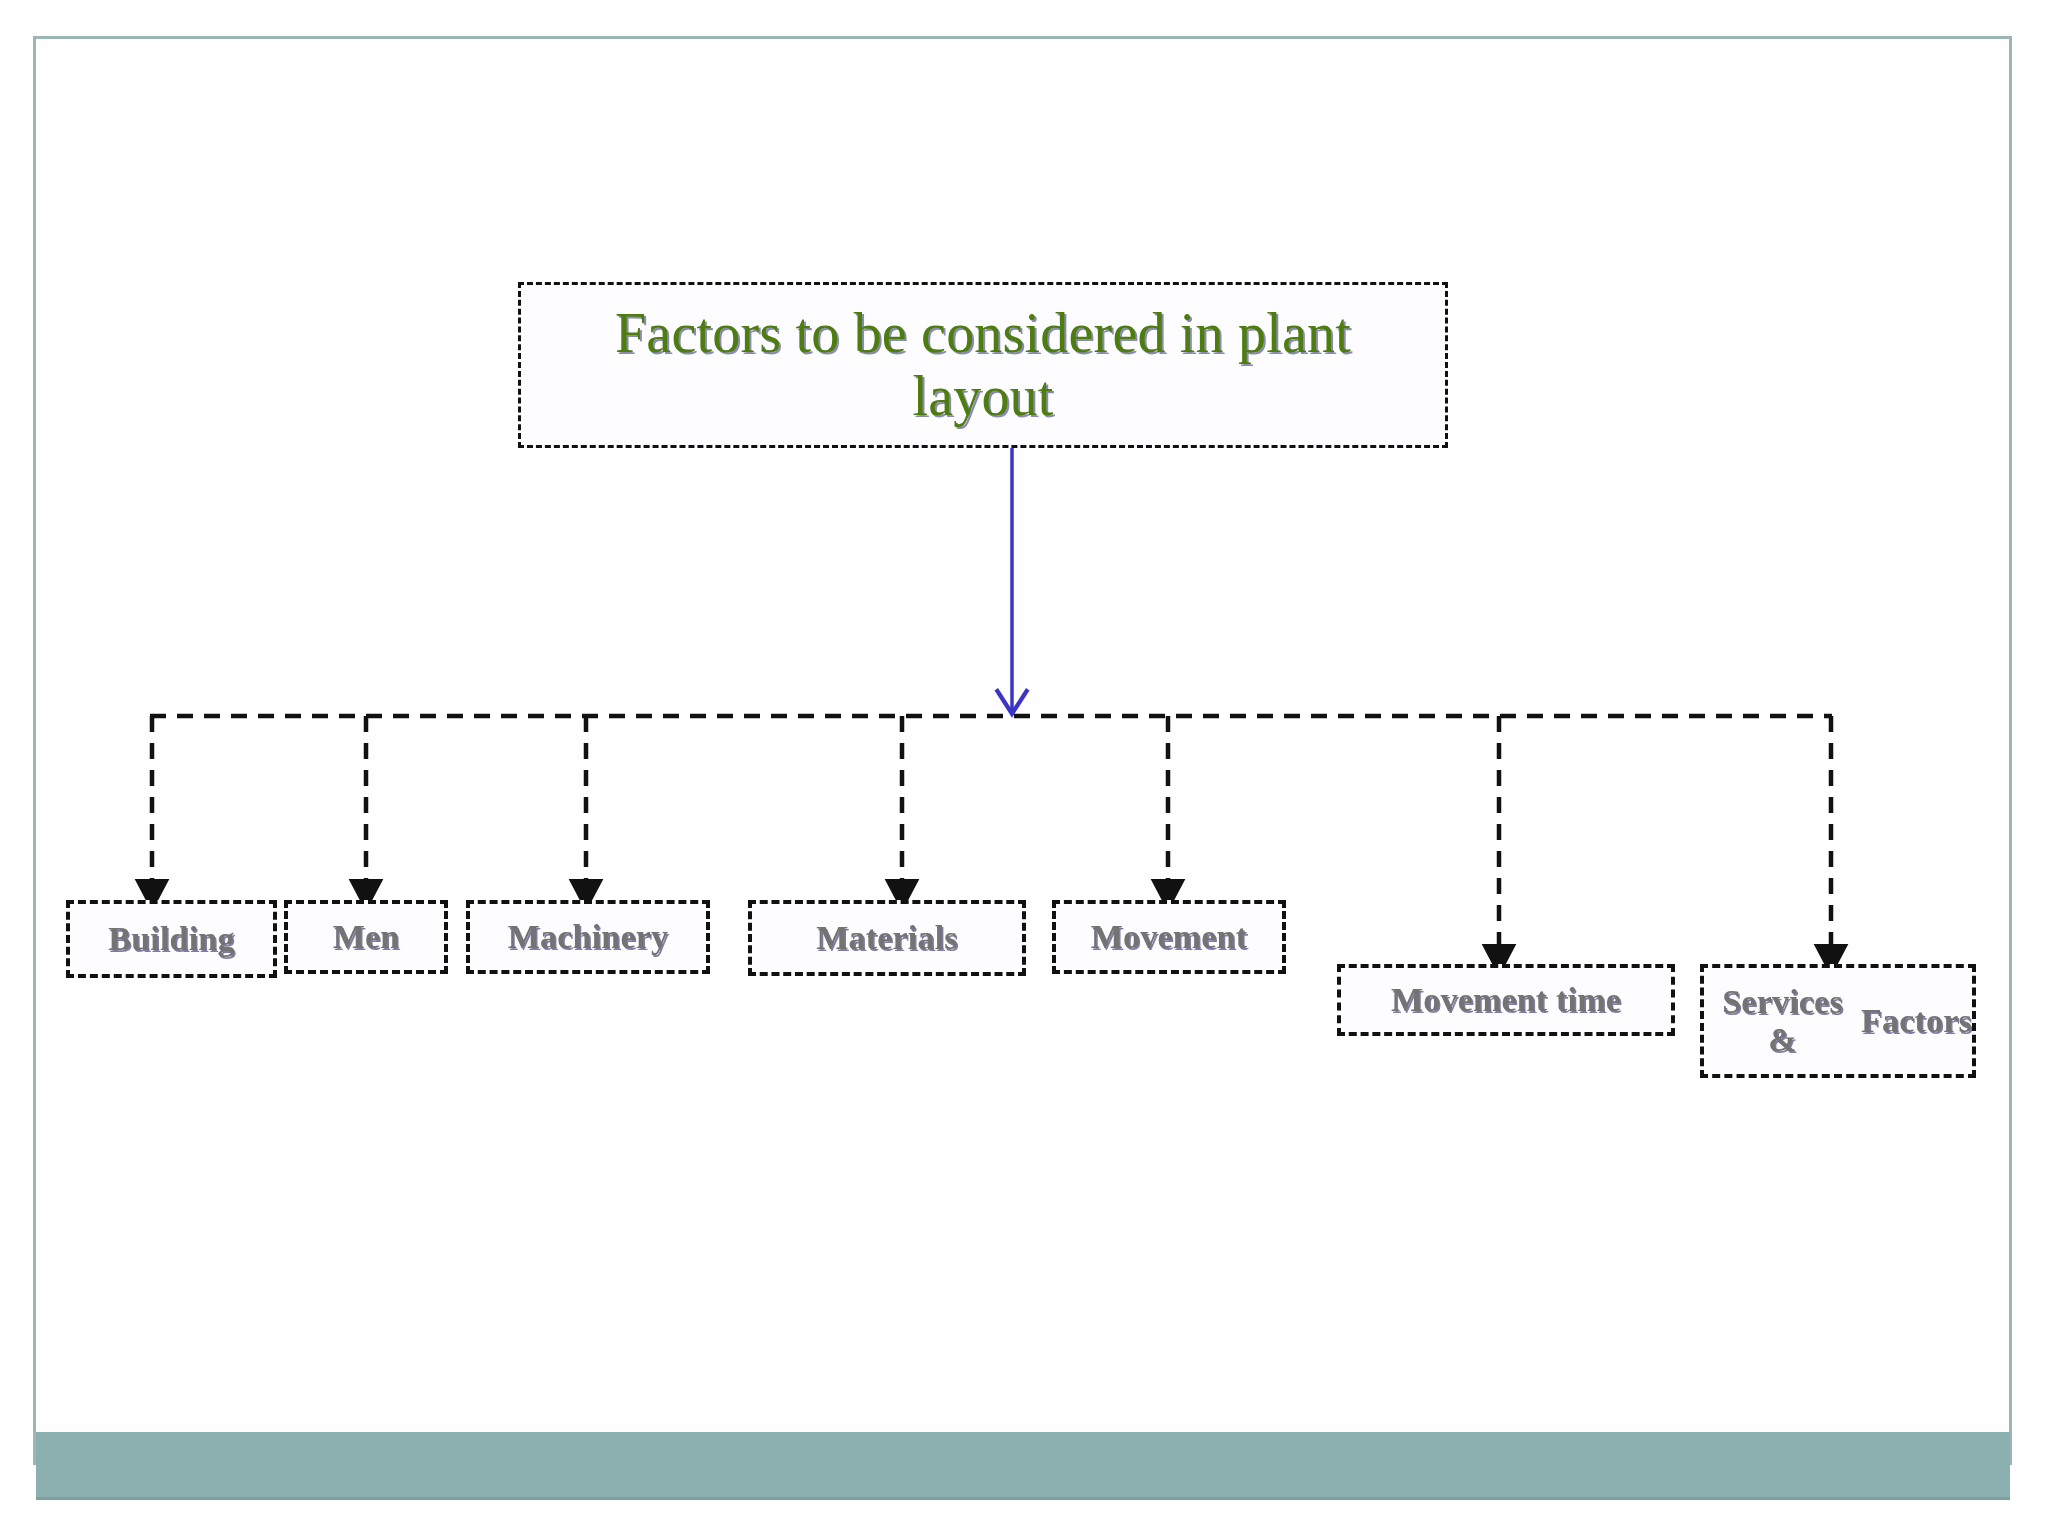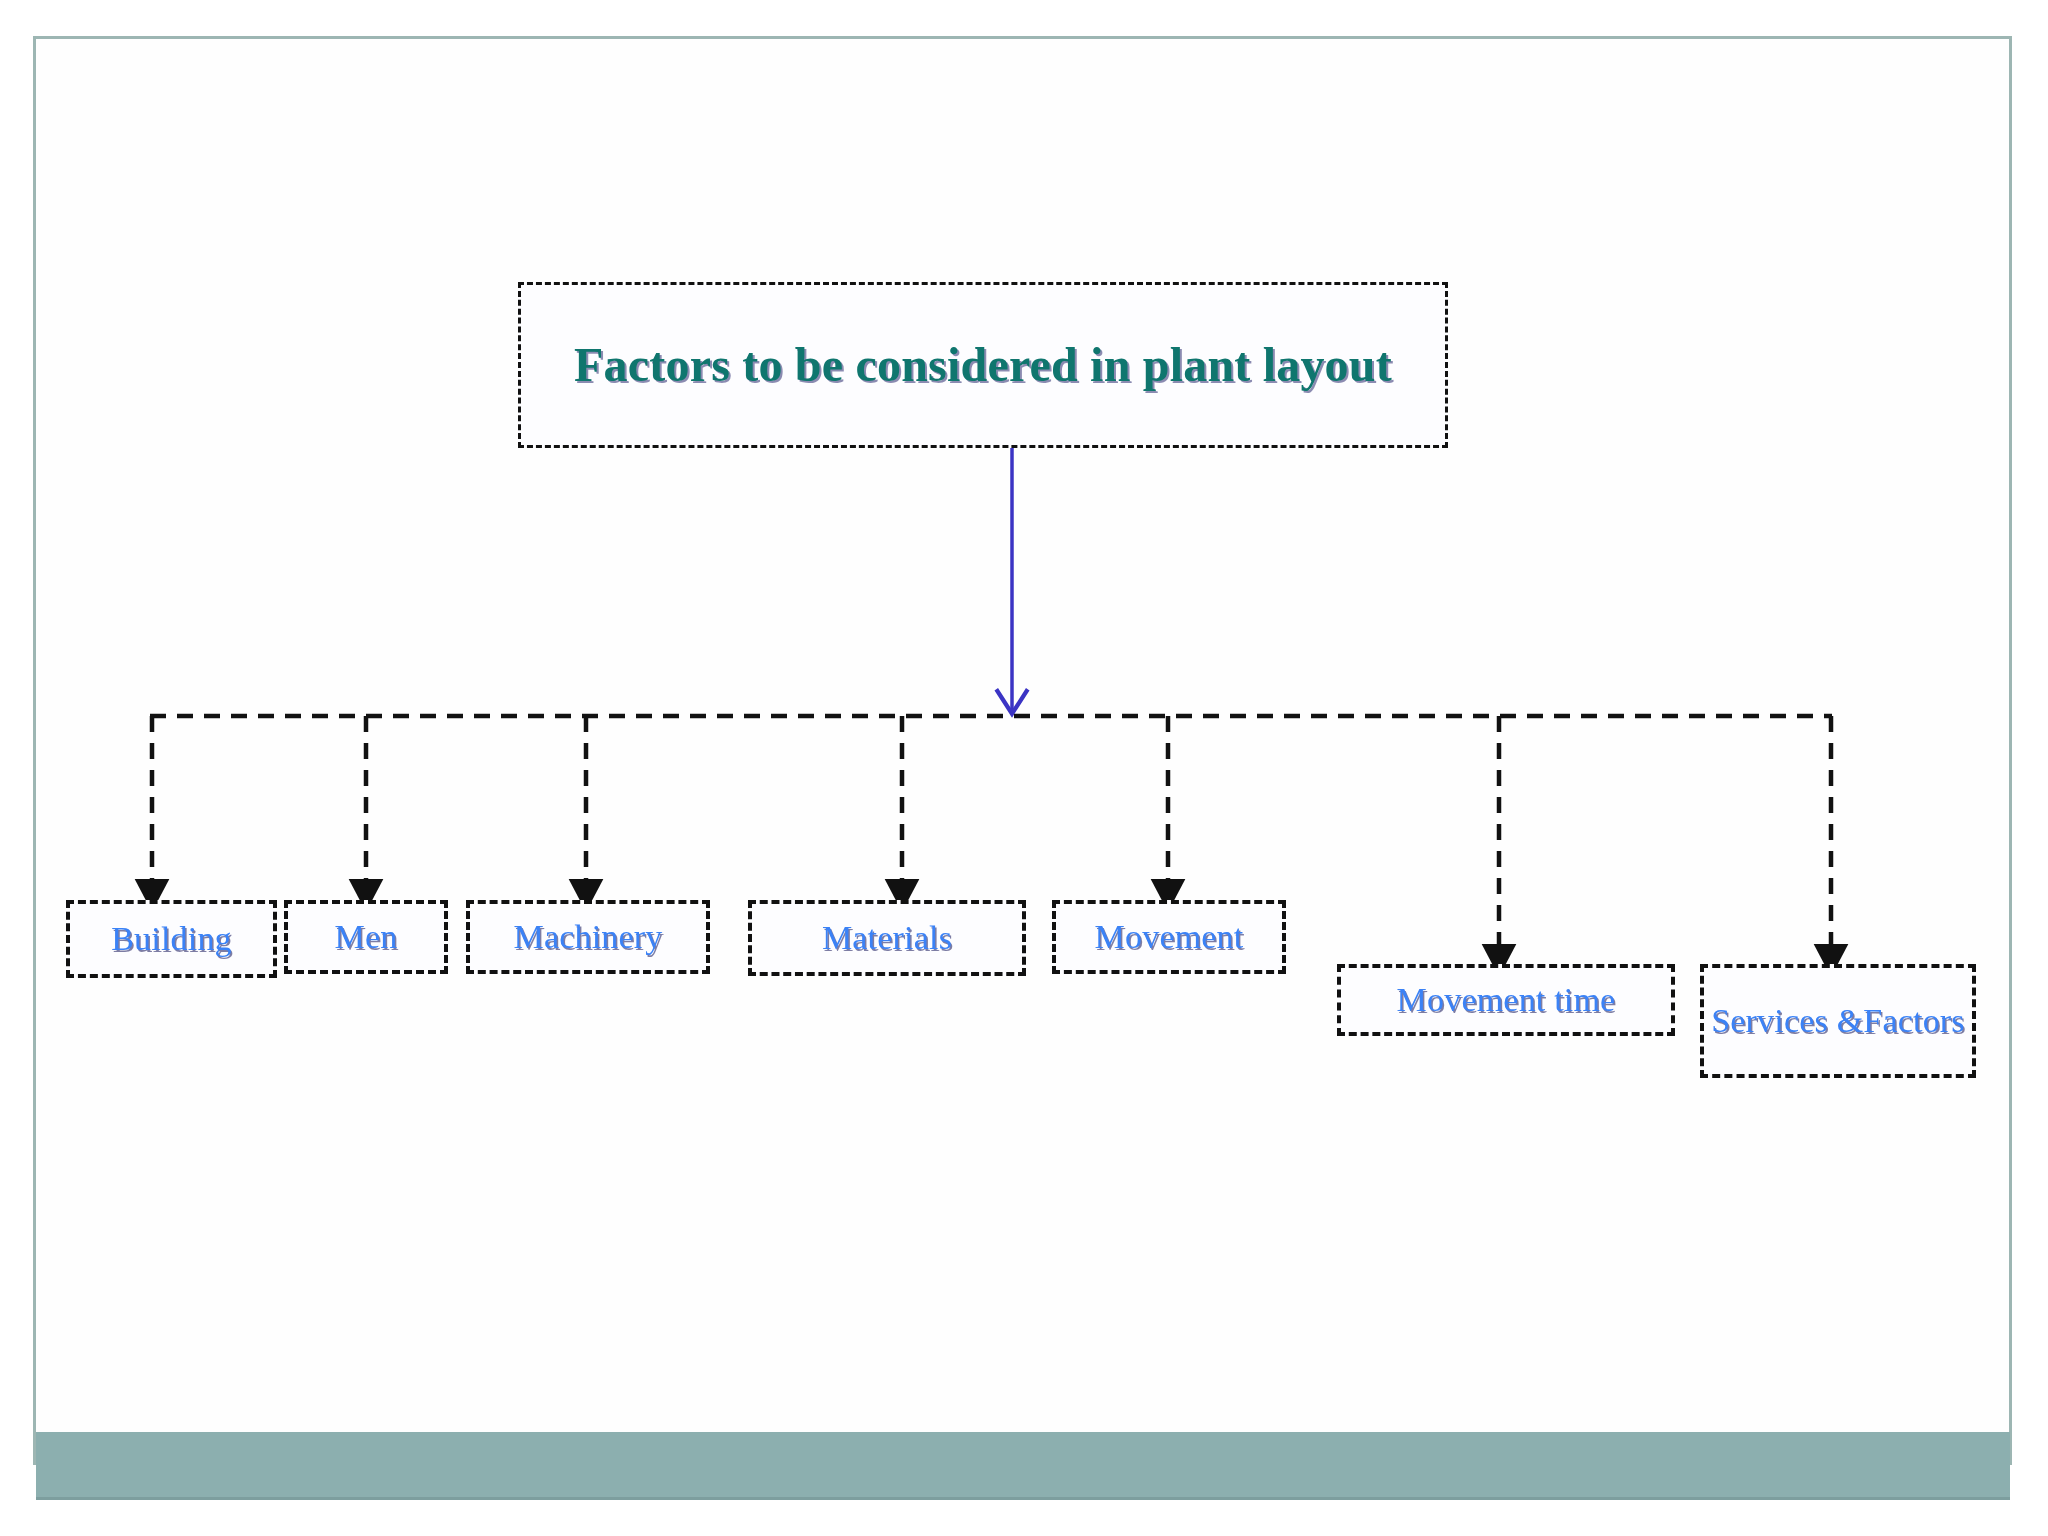--- a/index.html
+++ b/index.html
@@ -44,40 +44,40 @@
     border-bottom: 3px solid #7d9e9e;
     box-sizing: border-box;
   }
 
   
   .node {
     position: absolute;
     box-sizing: border-box;
     border: 4px dashed #111111;
     background: #fdfdff;
-    color: #3b82f6;
+    color: #737373;
     display: flex;
     align-items: center;
     justify-content: center;
     text-align: center;
-    font-weight: normal;
+    font-weight: bold;
     line-height: 1.12;
     letter-spacing: 0.2px;
     text-shadow: 1.5px 1.5px 0 rgba(20,20,90,0.55);
   }
 
   #root-node {
     left: 518px;
     top: 282px;
     width: 930px;
     height: 166px;
     border-width: 3px;
-    font-size: 48px;
-    font-weight: bold;
-    color: #0f766e;
+    font-size: 56px;
+    font-weight: normal;
+    color: #4d7c0f;
     padding: 0 26px;
     text-shadow: 2px 2px 0 rgba(25,25,100,0.5);
   }
 
   .leaf {
     font-size: 34px;
   }
 
   
   #connectors {

